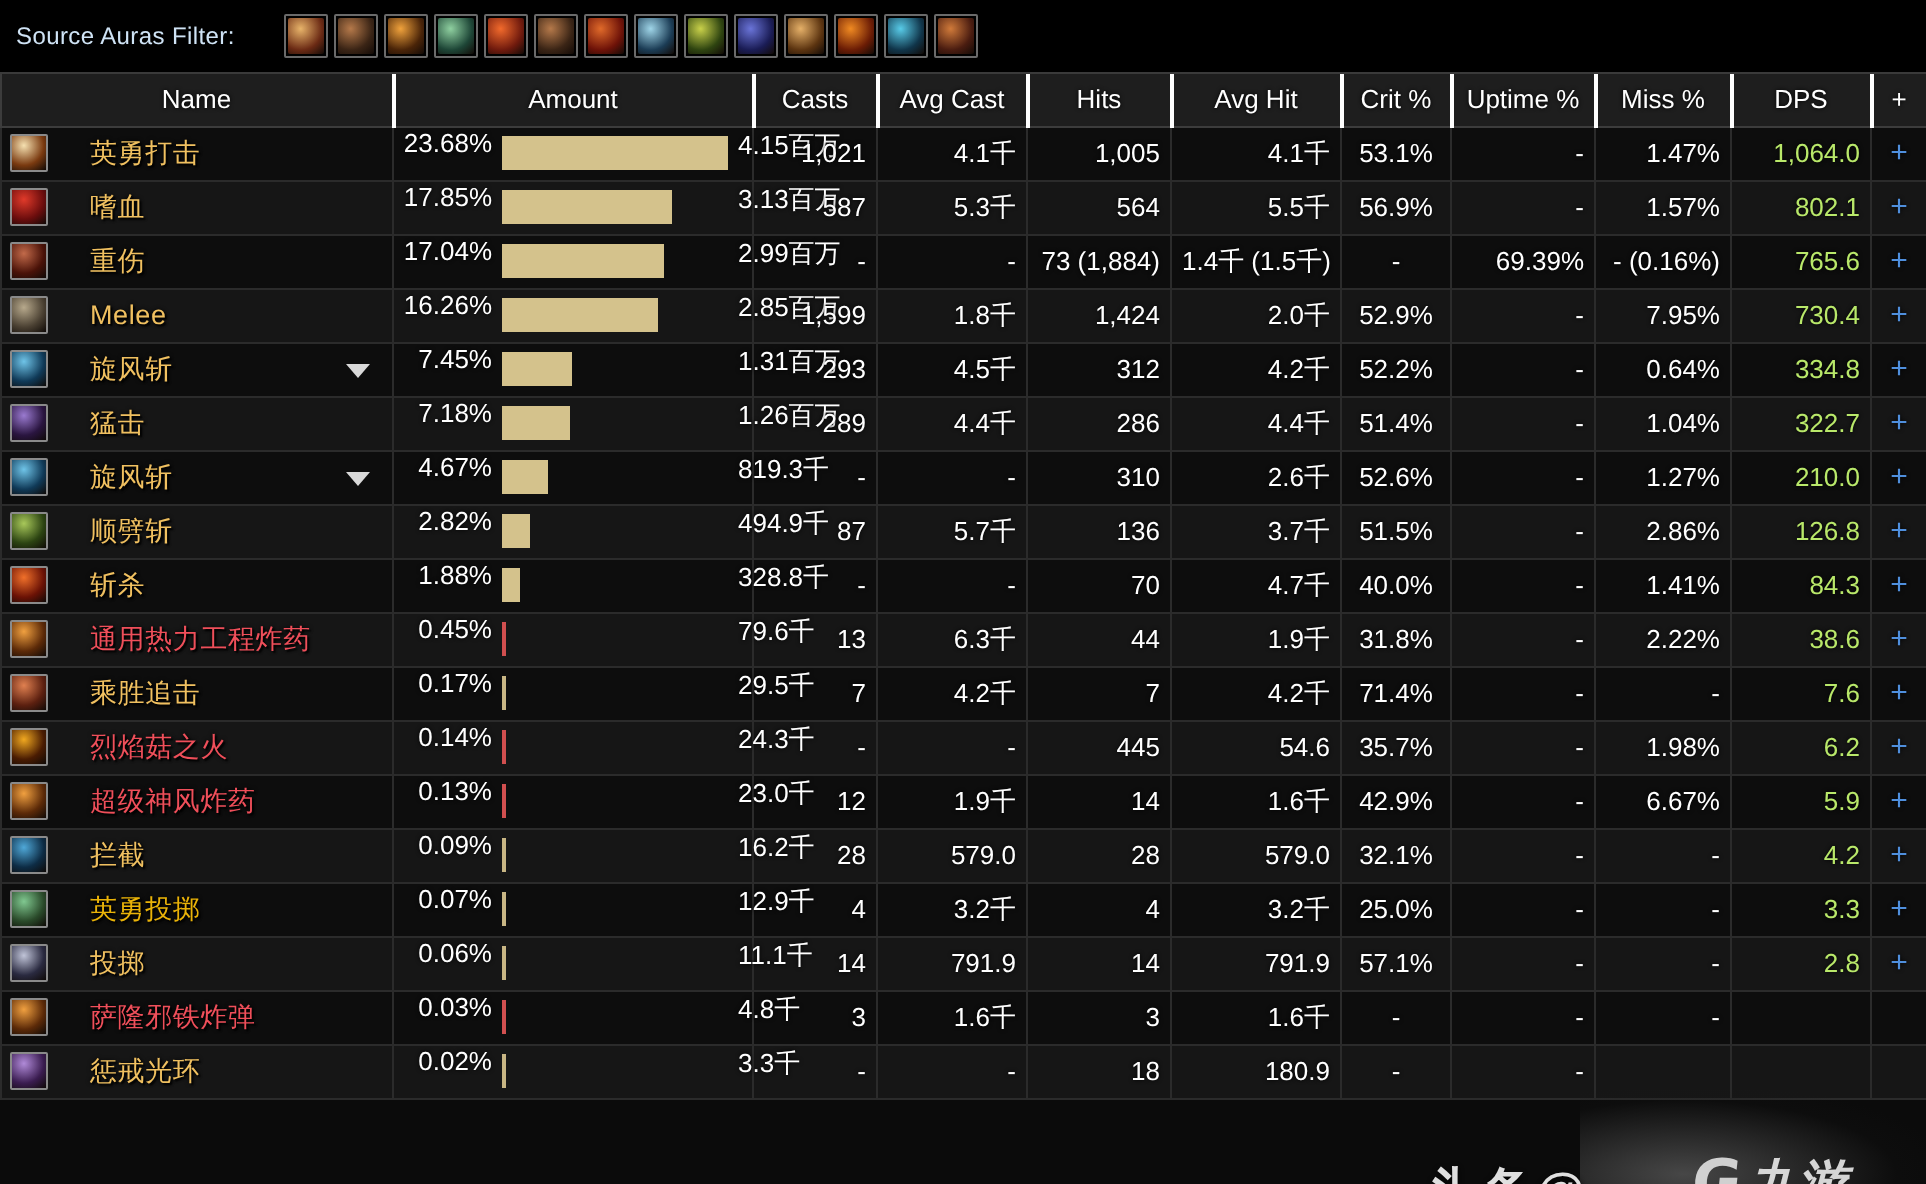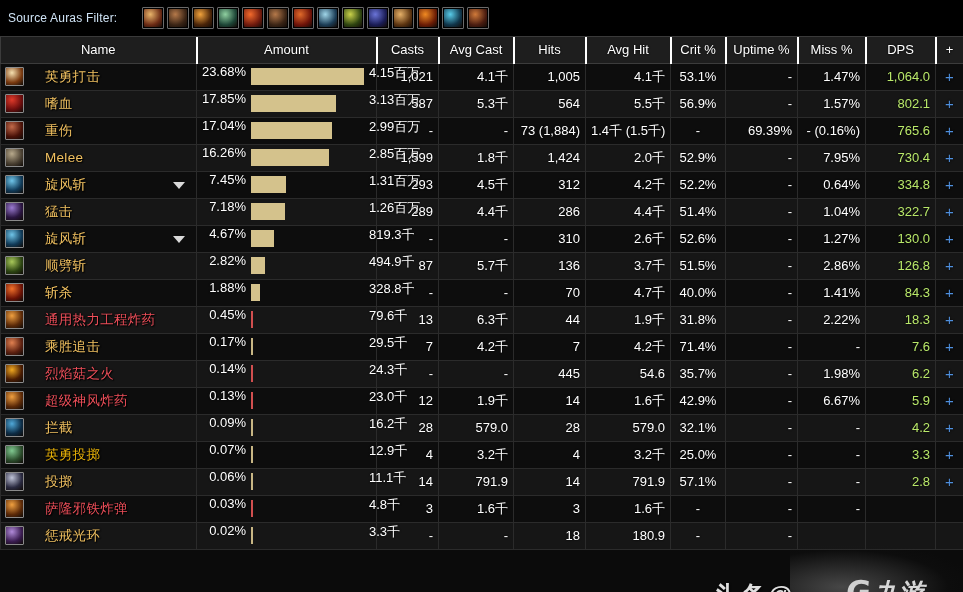--- a/index.html
+++ b/index.html
@@ -466,21 +466,21 @@
                 <span class="amtval">819.3千</span>
               </div>
             </td>
             <td class="num">-</td>
             <td class="num">-</td>
             <td class="num">310</td>
             <td class="num">2.6千</td>
             <td class="numc">52.6%</td>
             <td class="num">-</td>
             <td class="num">1.27%</td>
-            <td class="dps">130.0</td>
+            <td class="dps">210.0</td>
             <td class="plus">+</td>
           </tr>
           <tr class="even">
             <td class="namecell">
               <div class="name-inner">
                 <span class="sp-icon">
                   <i style="background: radial-gradient(circle at 35% 28%, rgb(168, 200, 90) 0%, rgb(44, 68, 18) 60%, rgb(14, 9, 6) 100%);"></i>
                 </span>
                 <span class="sp-name" style="color: rgb(240, 192, 96);">顺劈斩</span>
               </div>
@@ -550,21 +550,21 @@
                 <span class="amtval">79.6千</span>
               </div>
             </td>
             <td class="num">13</td>
             <td class="num">6.3千</td>
             <td class="num">44</td>
             <td class="num">1.9千</td>
             <td class="numc">31.8%</td>
             <td class="num">-</td>
             <td class="num">2.22%</td>
-            <td class="dps">18.3</td>
+            <td class="dps">38.6</td>
             <td class="plus">+</td>
           </tr>
           <tr class="odd">
             <td class="namecell">
               <div class="name-inner">
                 <span class="sp-icon">
                   <i style="background: radial-gradient(circle at 35% 28%, rgb(224, 128, 80) 0%, rgb(92, 32, 16) 60%, rgb(14, 9, 6) 100%);"></i>
                 </span>
                 <span class="sp-name" style="color: rgb(240, 192, 96);">乘胜追击</span>
               </div>

